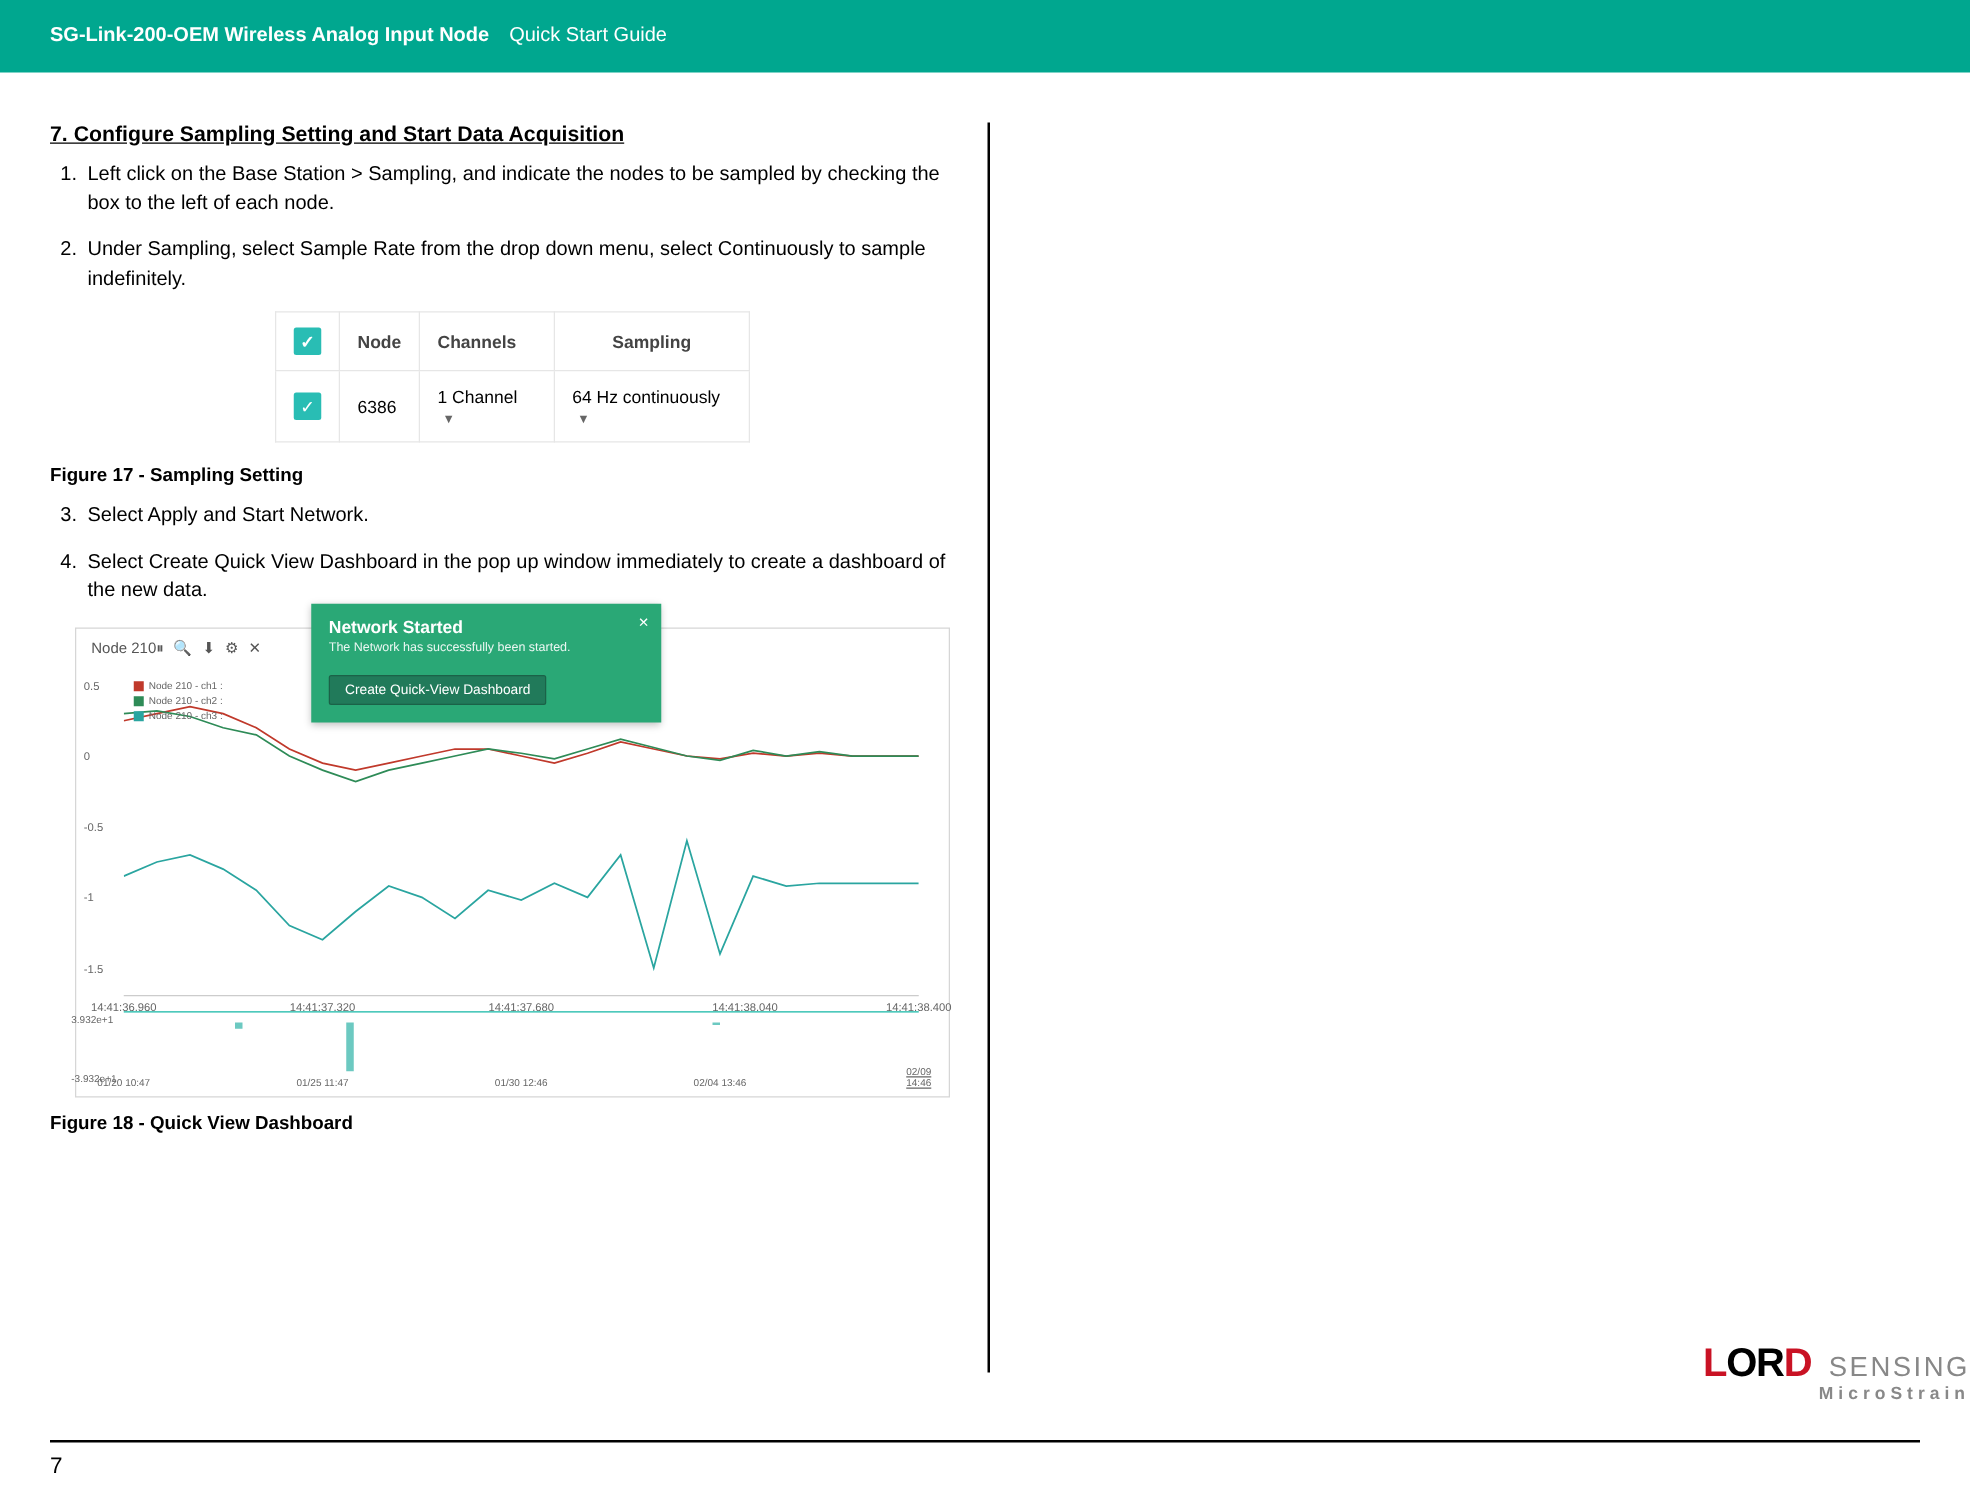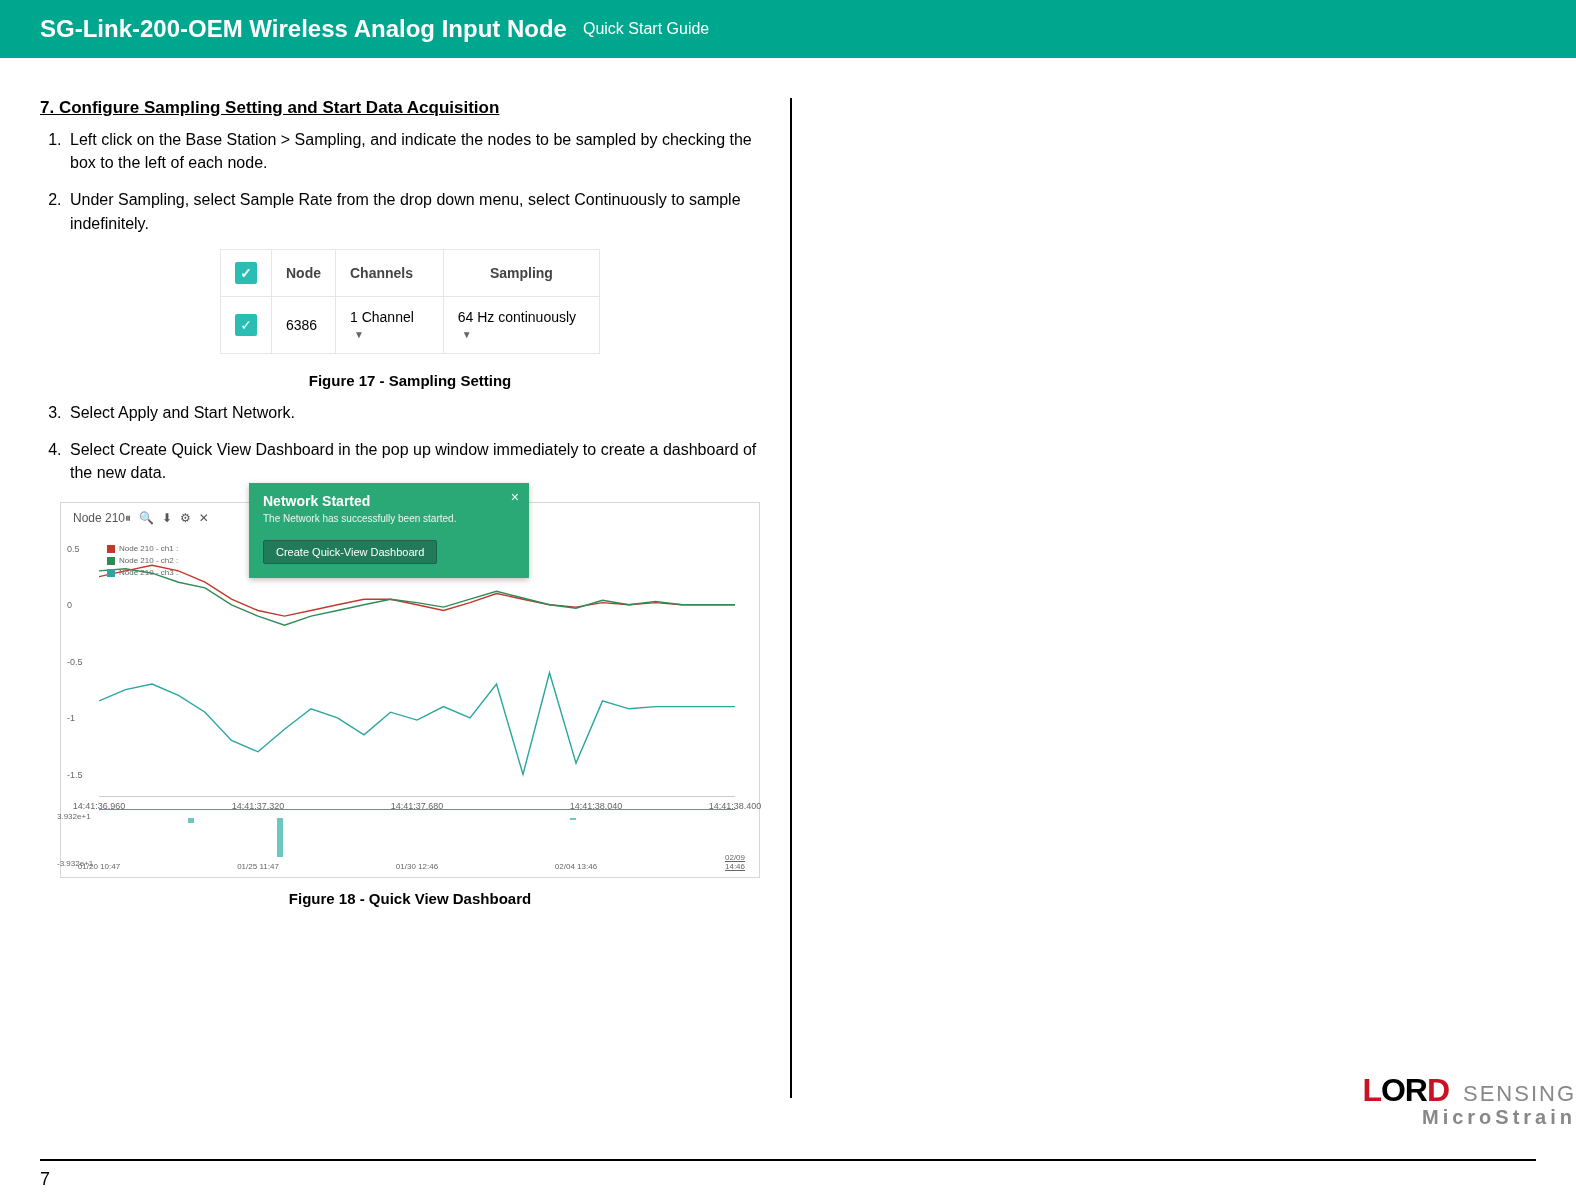--- a/index.html
+++ b/index.html
@@ -1,35 +1,35 @@
 <!DOCTYPE html>
 <html><head>
 <meta charset="utf-8">
 <style>
   * { box-sizing: border-box; margin: 0; padding: 0; }
   body { font-family: Arial, Helvetica, sans-serif; background: #fff; color: #000; width: 1576px; }
   .header-bar { background: #00a78f; height: 58px; display: flex; align-items: center; padding-left: 40px; gap: 16px; }
-  .header-title { color: #fff; font-weight: 700; font-size: 24px; }
+  .header-title { color: #fff; font-weight: 700; font-size: 16px; }
   .header-sub { color: #fff; font-size: 16px; font-weight: 400; }
   .page-wrap { display: flex; padding: 40px 40px 0 40px; }
   .left-col { width: 740px; position: relative; }
   .right-col { flex: 1; }
   .divider { border-right: 2px solid #000; margin-left: 10px; margin-right: 20px; min-height: 1000px; }
   .section-title { font-weight: 700; font-size: 17px; text-decoration: underline; margin-bottom: 10px; }
   ol.steps { list-style: decimal; padding-left: 26px; font-size: 16px; line-height: 1.45; }
   ol.steps > li { margin-bottom: 14px; padding-left: 4px; }
 
   
   .sampling-table-wrap { width: 380px; margin: 10px auto 18px auto; background: #fff; }
   .sampling-table { border-collapse: collapse; width: 100%; }
   .sampling-table th, .sampling-table td { border: 1px solid #e6e6e6; padding: 12px 14px; text-align: left; font-size: 14px; }
   .sampling-table th { color: #444; font-weight: 700; background: #fff; }
   .chk { width: 22px; height: 22px; background: #29bdb4; display: inline-flex; align-items: center; justify-content: center; border-radius: 2px; color: #fff; font-size: 14px; }
   .caret { font-size: 10px; color: #666; margin-left: 4px; }
-  .fig-caption { text-align: center; font-weight: 700; font-size: 15px; margin: 8px 0 12px 0; }
+  .fig-caption { font-weight: 700; font-size: 15px; margin: 8px 0 12px 0; }
 
   
   .dashboard { width: 700px; margin: 18px auto 12px auto; border: 1px solid #d6d6d6; background: #fff; position: relative; padding-bottom: 8px; }
   .notif { position: absolute; top: -20px; left: 188px; width: 280px; background: #2aa876; color: #fff; padding: 10px 14px 14px 14px; z-index: 2; box-shadow: 0 2px 6px rgba(0,0,0,0.25); }
   .notif-title { font-weight: 600; font-size: 14px; margin-bottom: 4px; }
   .notif-msg { font-size: 10px; opacity: 0.9; margin-bottom: 16px; }
   .notif-btn { display: inline-block; background: #217a5a; border: 1px solid #1b6248; color: #fff; padding: 5px 12px; font-size: 11px; border-radius: 2px; }
   .notif-close { position: absolute; top: 6px; right: 10px; color: #fff; font-size: 14px; }
   .dash-header { display: flex; align-items: center; justify-content: flex-start; padding: 8px 12px 4px 12px; }
   .dash-title { font-size: 12px; color: #555; }
@@ -47,21 +47,21 @@
   .range-x-lbl { position: absolute; bottom: -2px; font-size: 8px; color: #666; transform: translateX(-50%); }
   .range-bar { position: absolute; top: 8px; width: 6px; background: #6cc9c1; }
 
   .footer-line { border-top: 2px solid #000; margin: 30px 40px 0 40px; }
   .footer { display: flex; align-items: center; justify-content: space-between; padding: 8px 40px 20px 40px; }
   .page-num { font-size: 18px; font-weight: 400; }
   .logo-box { text-align: right; margin-top: -24px; }
   .logo-lord { font-weight: 900; font-size: 32px; letter-spacing: -1px; line-height: 1; }
   .logo-lord .accent { color: #c91224; }
   .logo-lord .thin { color: #888; font-weight: 400; font-size: 22px; margin-left: 6px; letter-spacing: 2px; }
-  .logo-sub { color: #888; font-size: 20px; letter-spacing: 4px; font-weight: 700; }
+  .logo-sub { color: #888; font-size: 14px; letter-spacing: 4px; font-weight: 700; }
 </style>
 </head>
 <body>
 
 <div class="header-bar">
   <span class="header-title">SG-Link-200-OEM Wireless Analog Input Node</span>
   <span class="header-sub">Quick Start Guide</span>
 </div>
 
 <div class="page-wrap">

